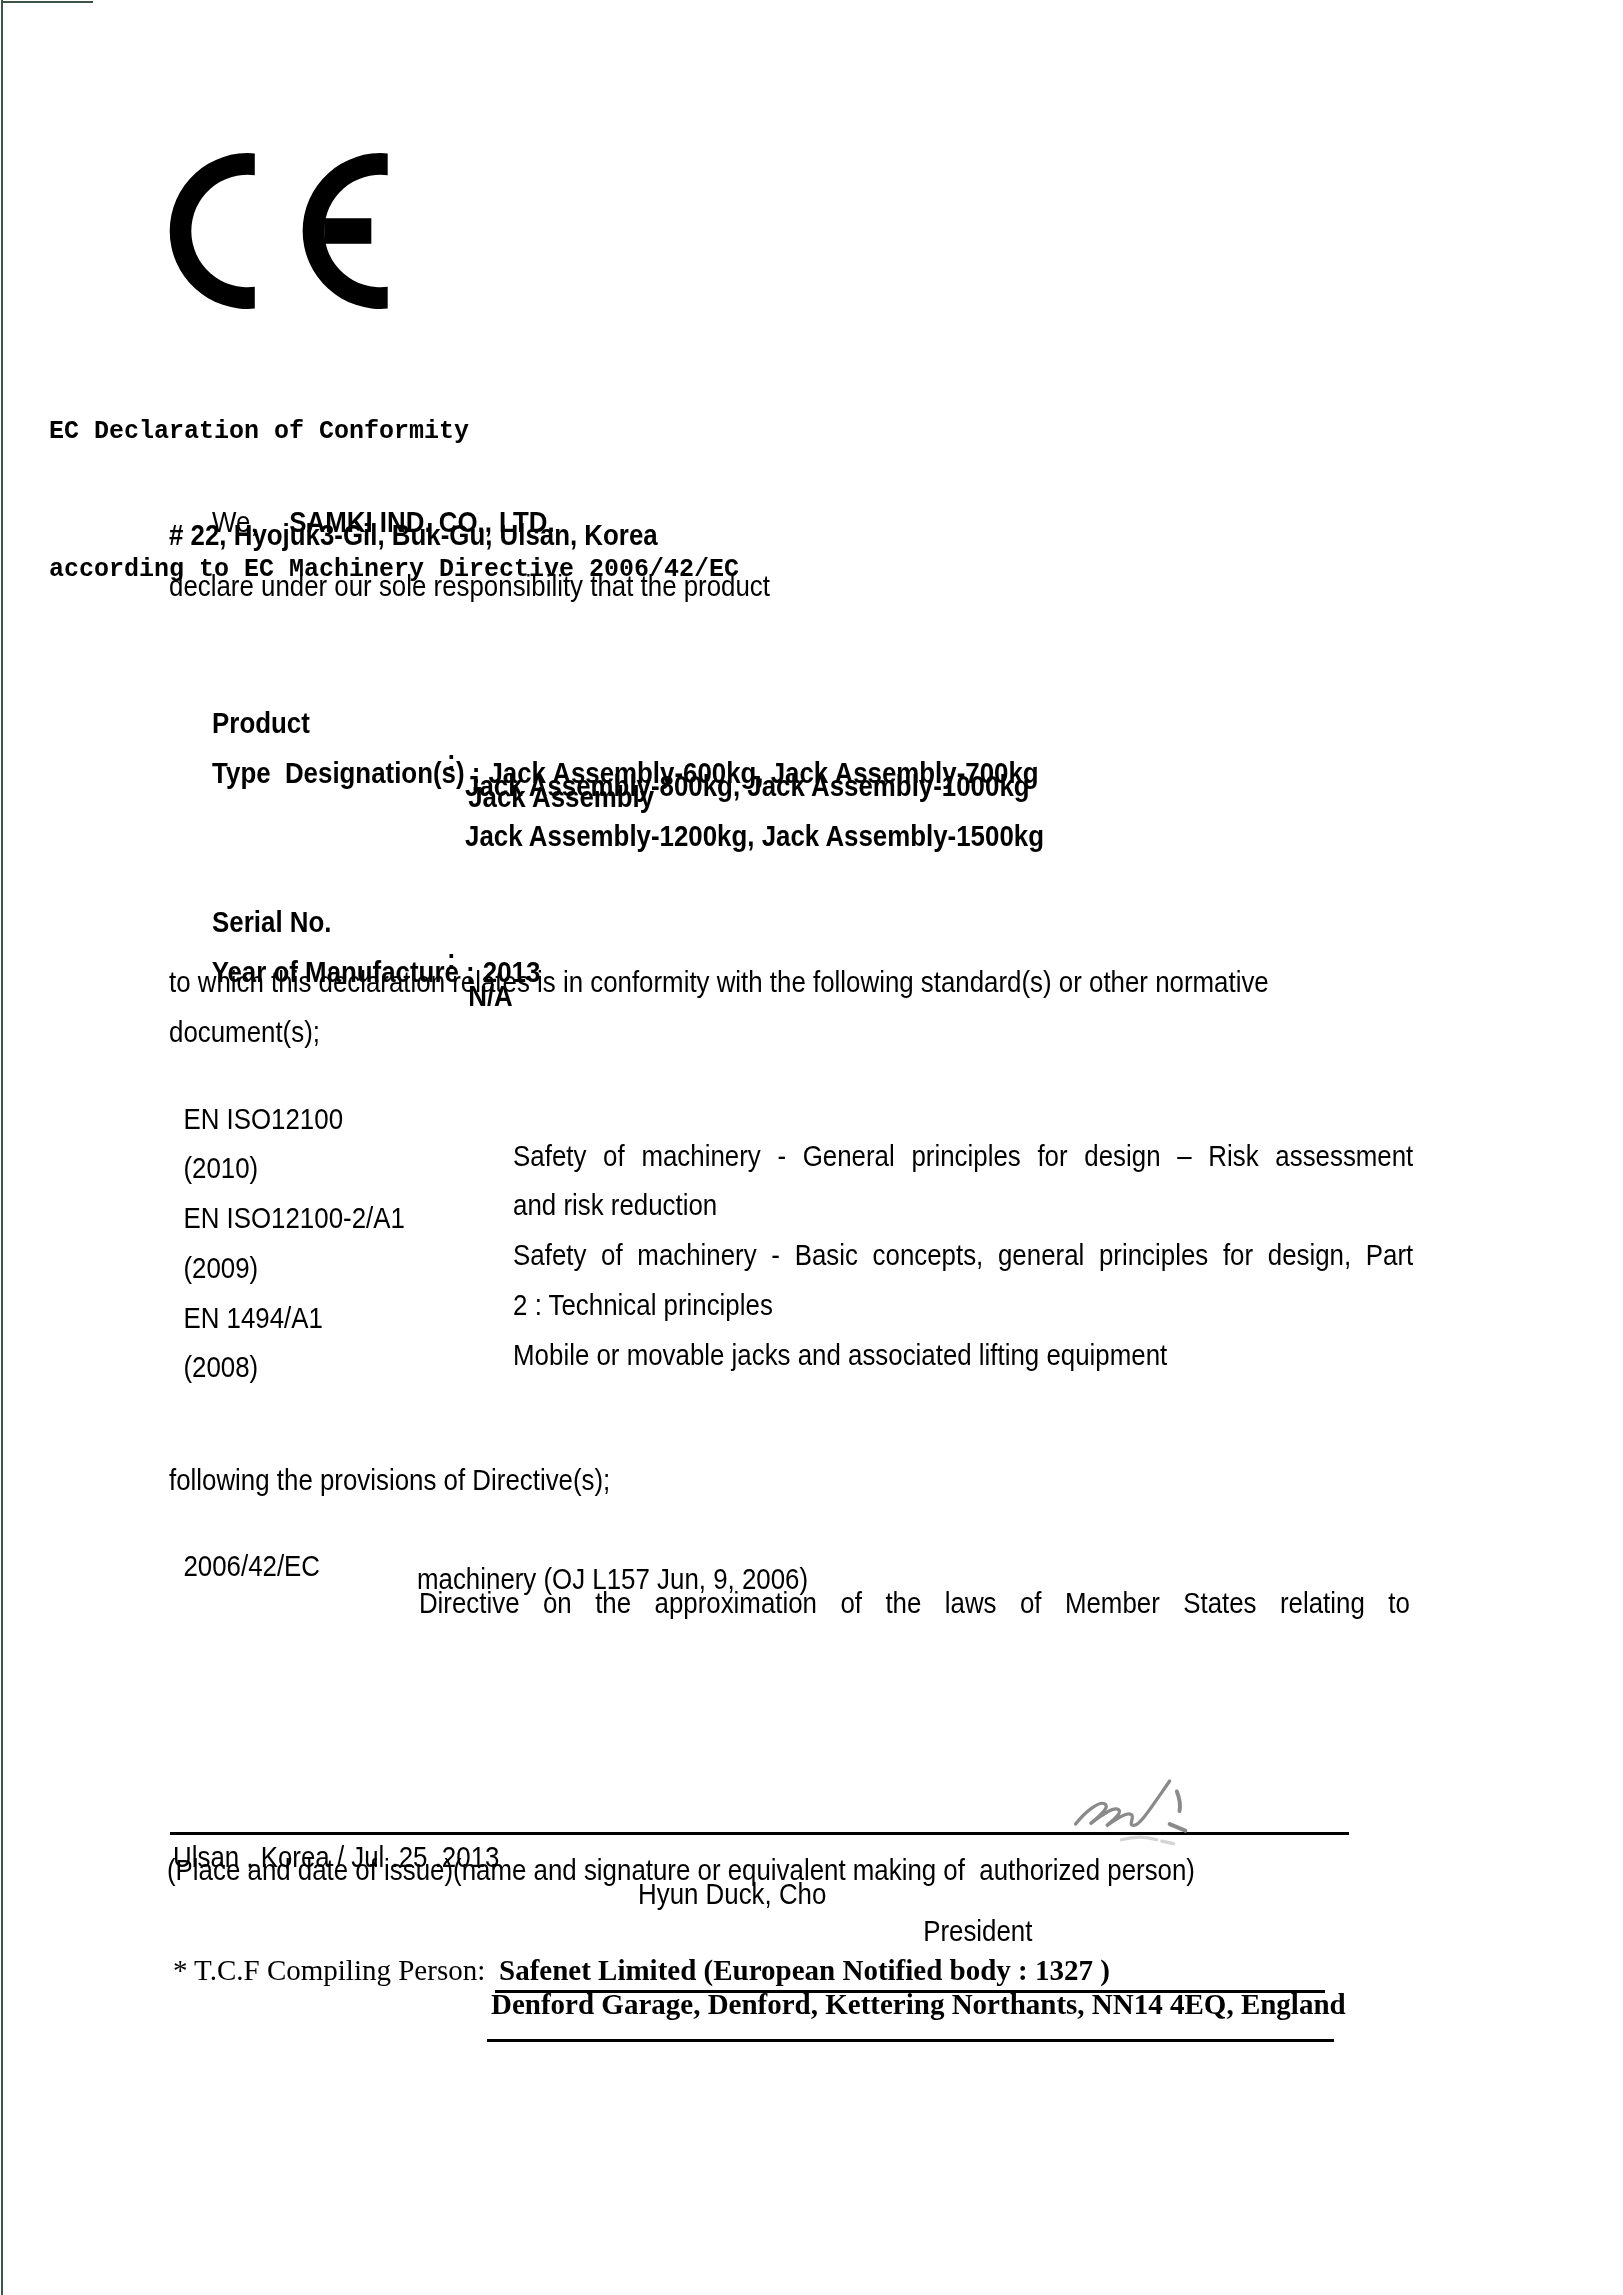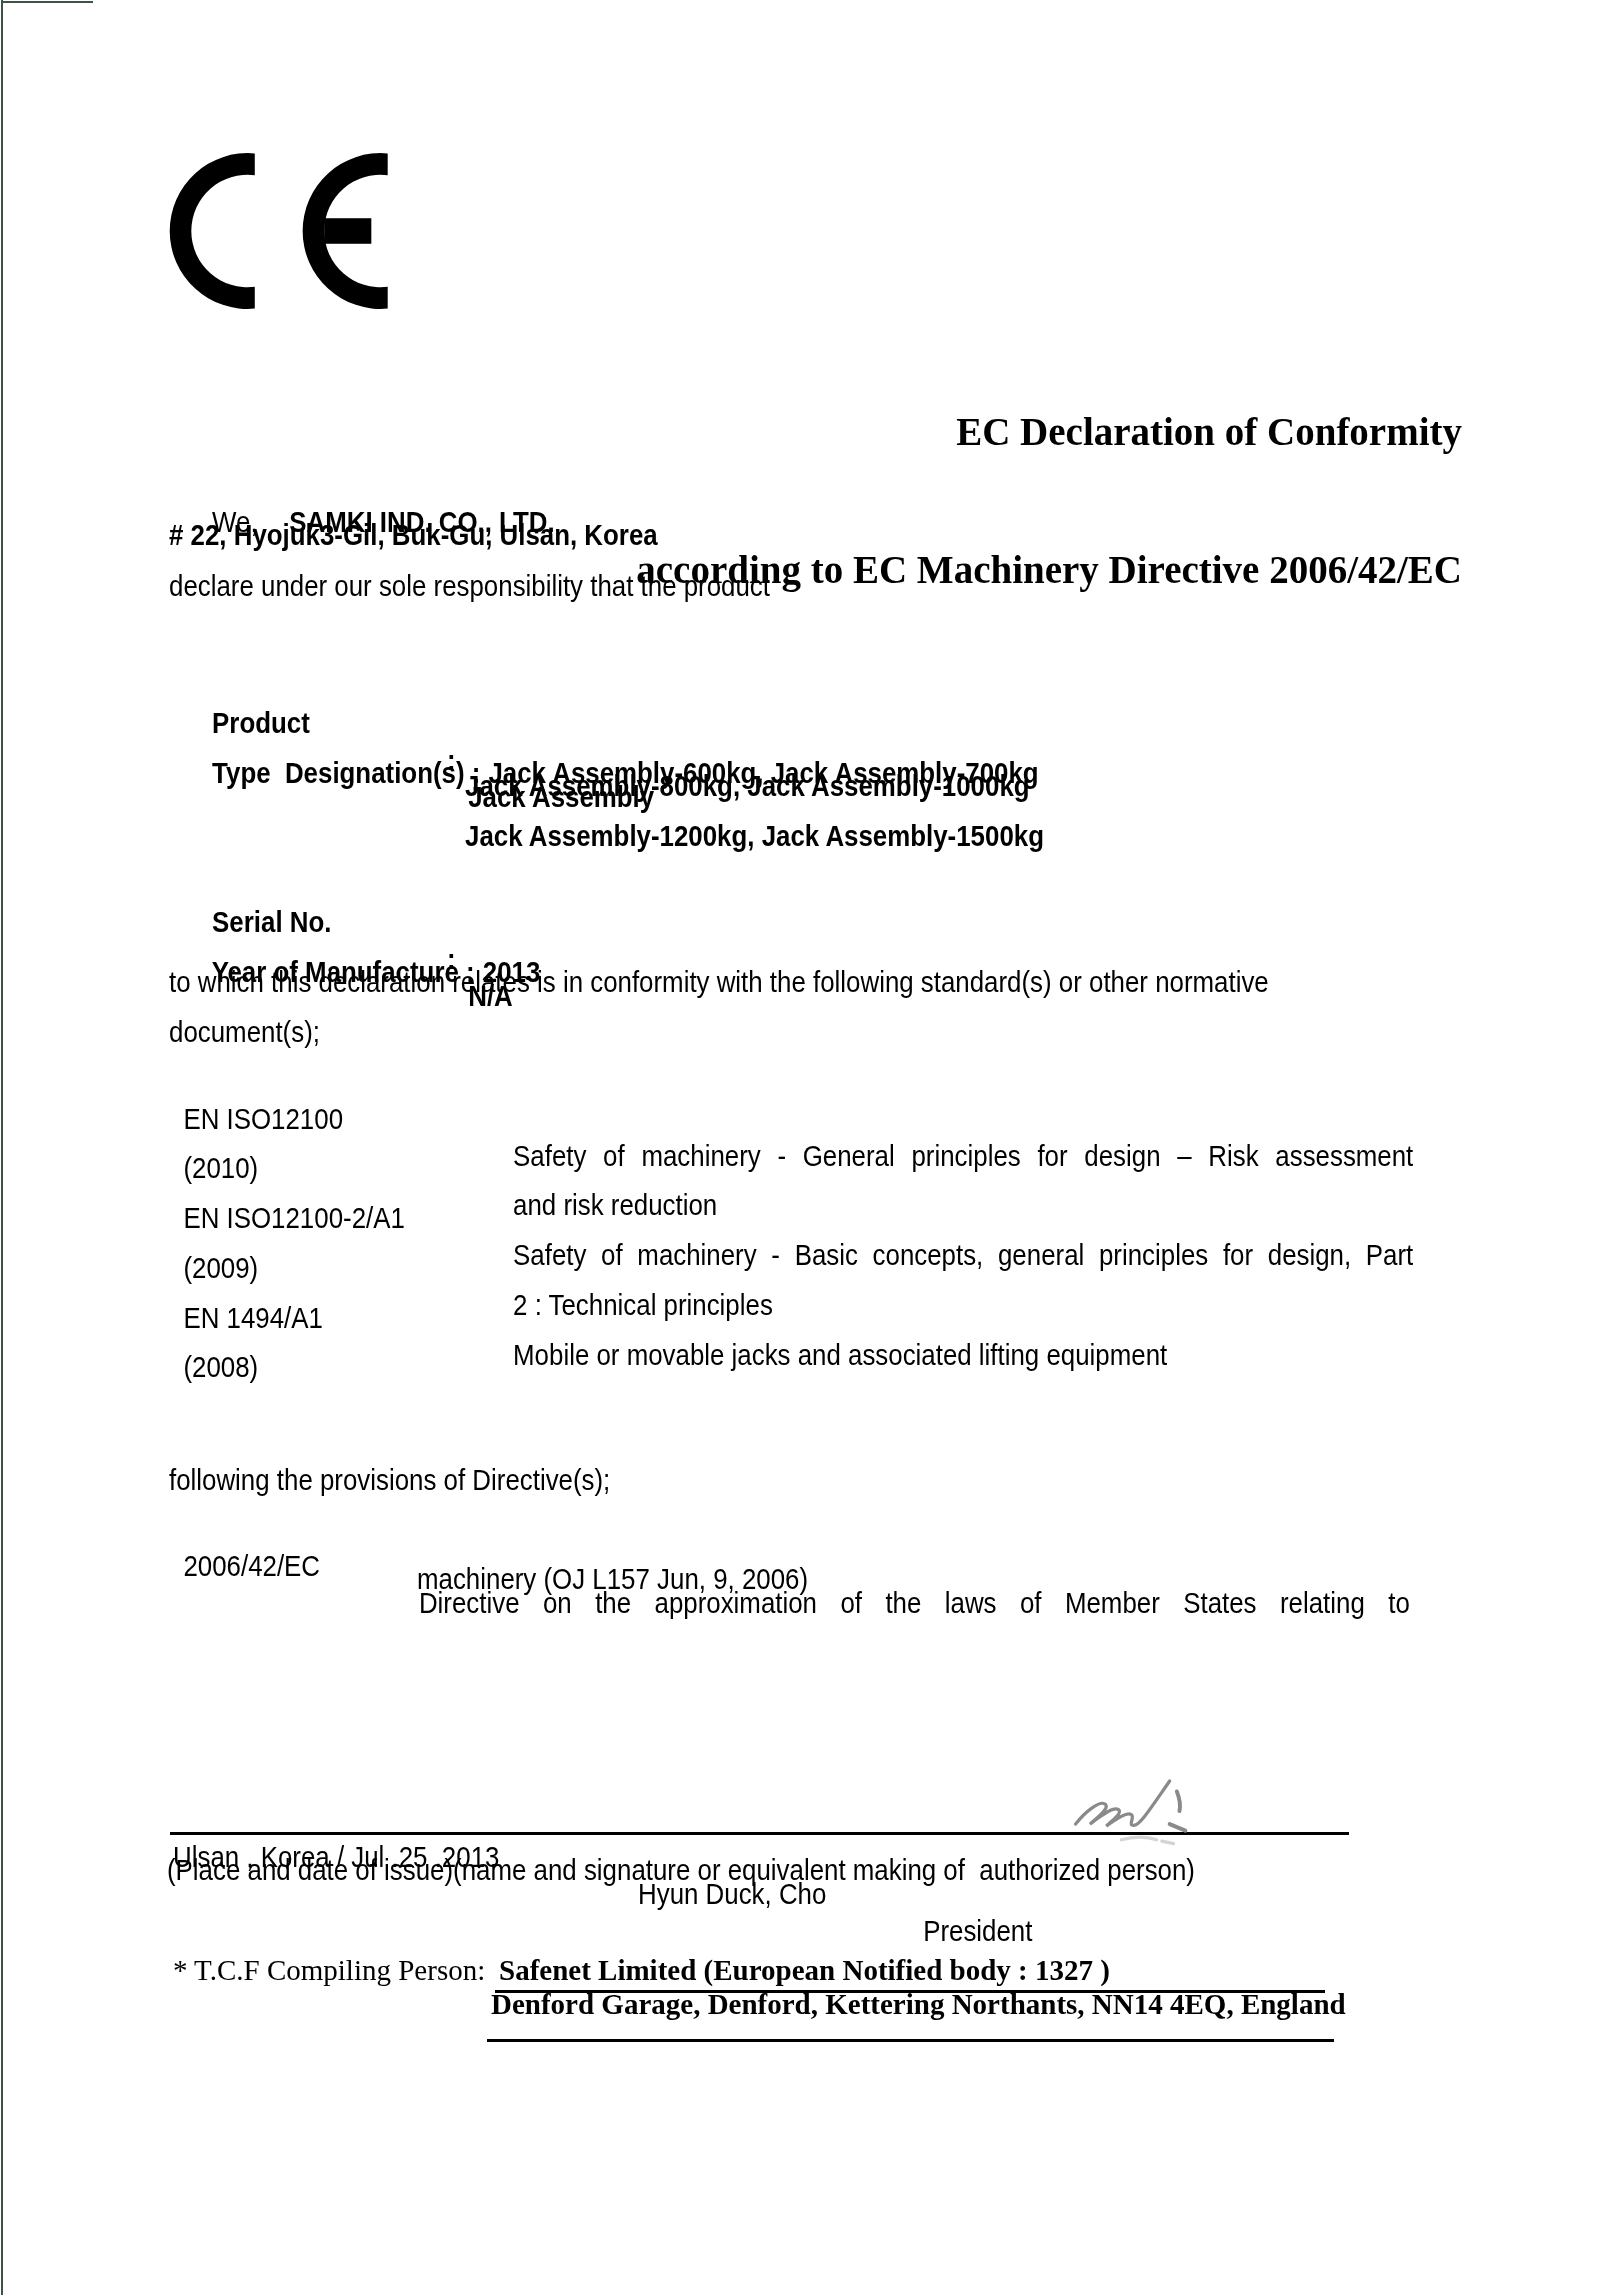--- a/index.html
+++ b/index.html
@@ -21,24 +21,24 @@
     line-height:37px;
     white-space:pre;
   }
   
   .cond { transform:scaleX(0.88); transform-origin:0 0; }
   .b { font-weight:bold; }
   .serif { font-family:"Liberation Serif", serif; }
 
   #title {
     position:absolute; left:49px; top:317px; width:1413px;
-    text-align:right;
-    font-family:Liberation Serif, serif;
+    text-align:left;
+    font-family:Liberation Mono, monospace;
     font-weight:bold;
-    font-size:39px; line-height:46px;
+    font-size:25px; line-height:46px;
     white-space:pre;
   }
 
   #content { position:absolute; left:167px; top:0; width:1283px; height:2295px; }
 
   .abs { position:absolute; }
   .just { text-align:justify; text-align-last:justify; white-space:normal; }
 
   .rule { position:absolute; height:2.6px; background:#000; }
 

